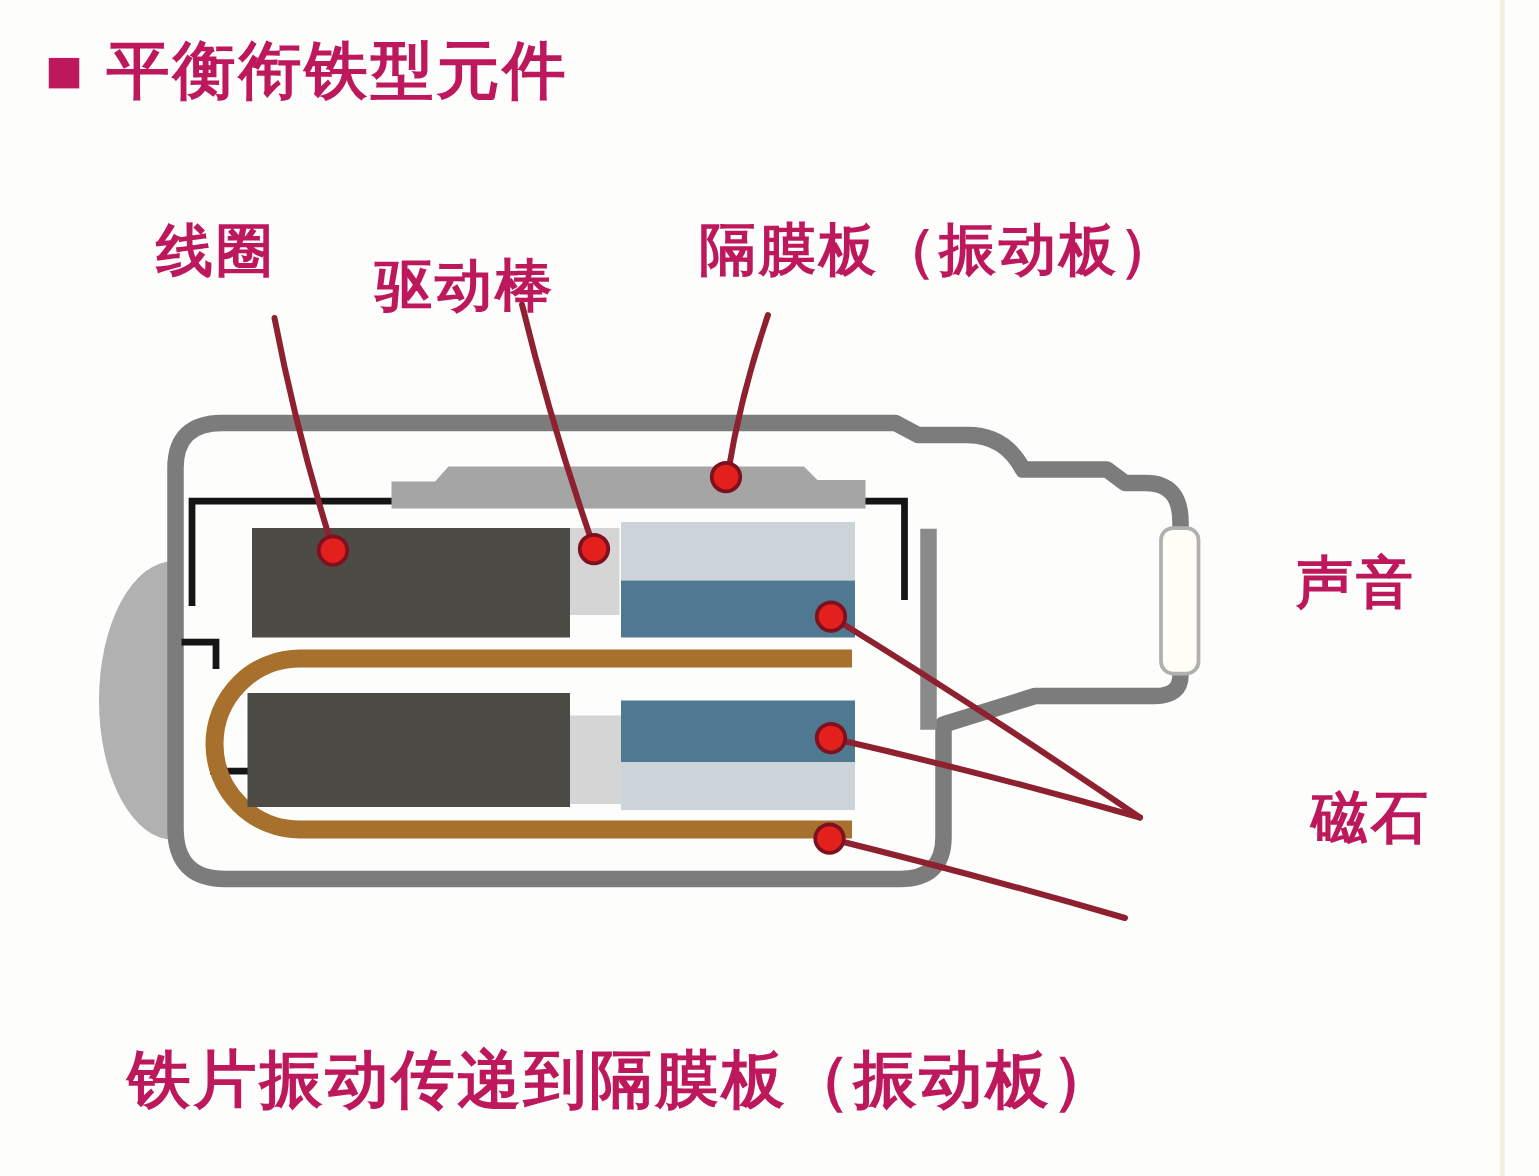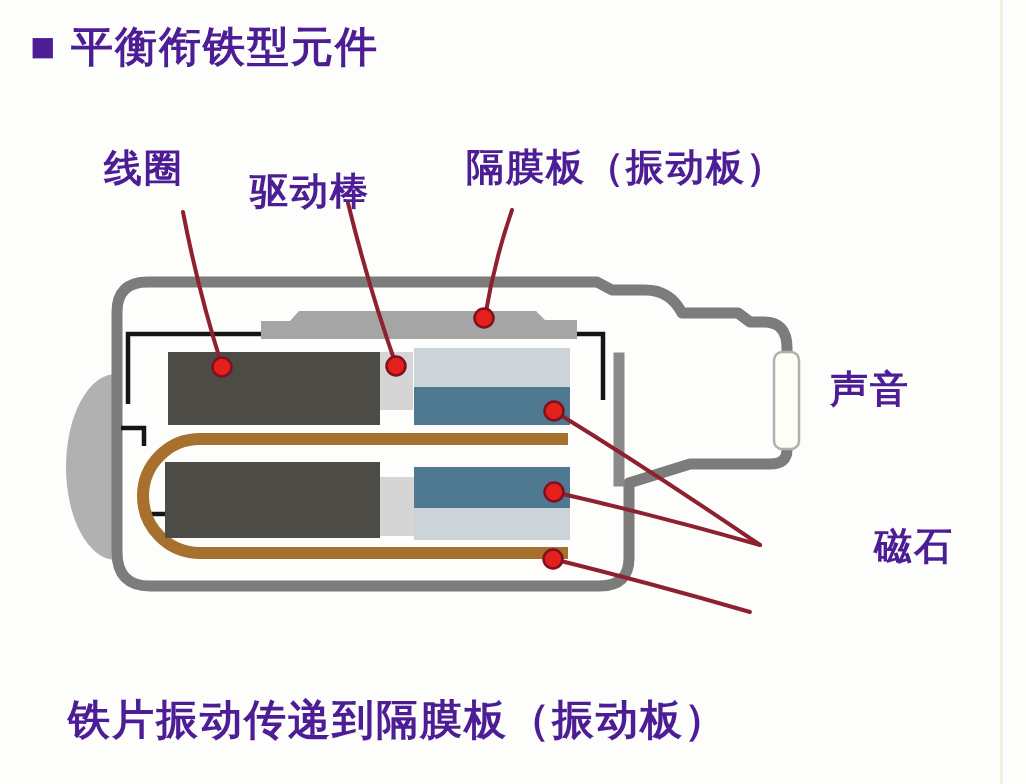--- a/index.html
+++ b/index.html
@@ -3,32 +3,32 @@
 <meta charset="utf-8">
 <style>
   html,body{margin:0;padding:0;}
   body{background:#ffffff;font-family:"Liberation Sans","DejaVu Sans",sans-serif;}
   #stage{
     position:relative;width:1026px;height:784px;overflow:hidden;
     background:#fdfdfb;
   }
   #diagram-svg{position:absolute;left:0;top:0;}
   .lbl{
-    position:absolute;color:#4c1d95;font-weight:700;
+    position:absolute;color:#be185d;font-weight:700;
     font-size:42px;line-height:1.1;letter-spacing:2px;white-space:nowrap;
   }
   .lbl.small{font-size:38px;}
   #title{left:30px;top:24px;}
   #lbl-coil{left:104px;top:148px;}
   #lbl-rod{left:250px;top:147px;margin-top:24px;}
   #lbl-diaphragm{left:466px;top:147px;}
-  #lbl-sound{left:830px;top:369px;text-align:right;}
+  #lbl-sound{left:864px;top:369px;text-align:right;}
   #lbl-magnet{left:874px;top:526px;}
   #lbl-iron{left:876px;top:589px;}
-  #caption{left:68px;top:697px;}
+  #caption{left:85px;top:697px;}
   .faint-line{position:absolute;left:1000px;top:0;width:3px;height:784px;background:#f2efda;}
 </style>
 </head>
 <body>
 
 <div id="stage">
 
   <svg id="diagram-svg" width="1026" height="784" viewBox="0 0 1026 784">
 
     <ellipse cx="116" cy="467" rx="50" ry="93" fill="#b1b1b1"></ellipse>

